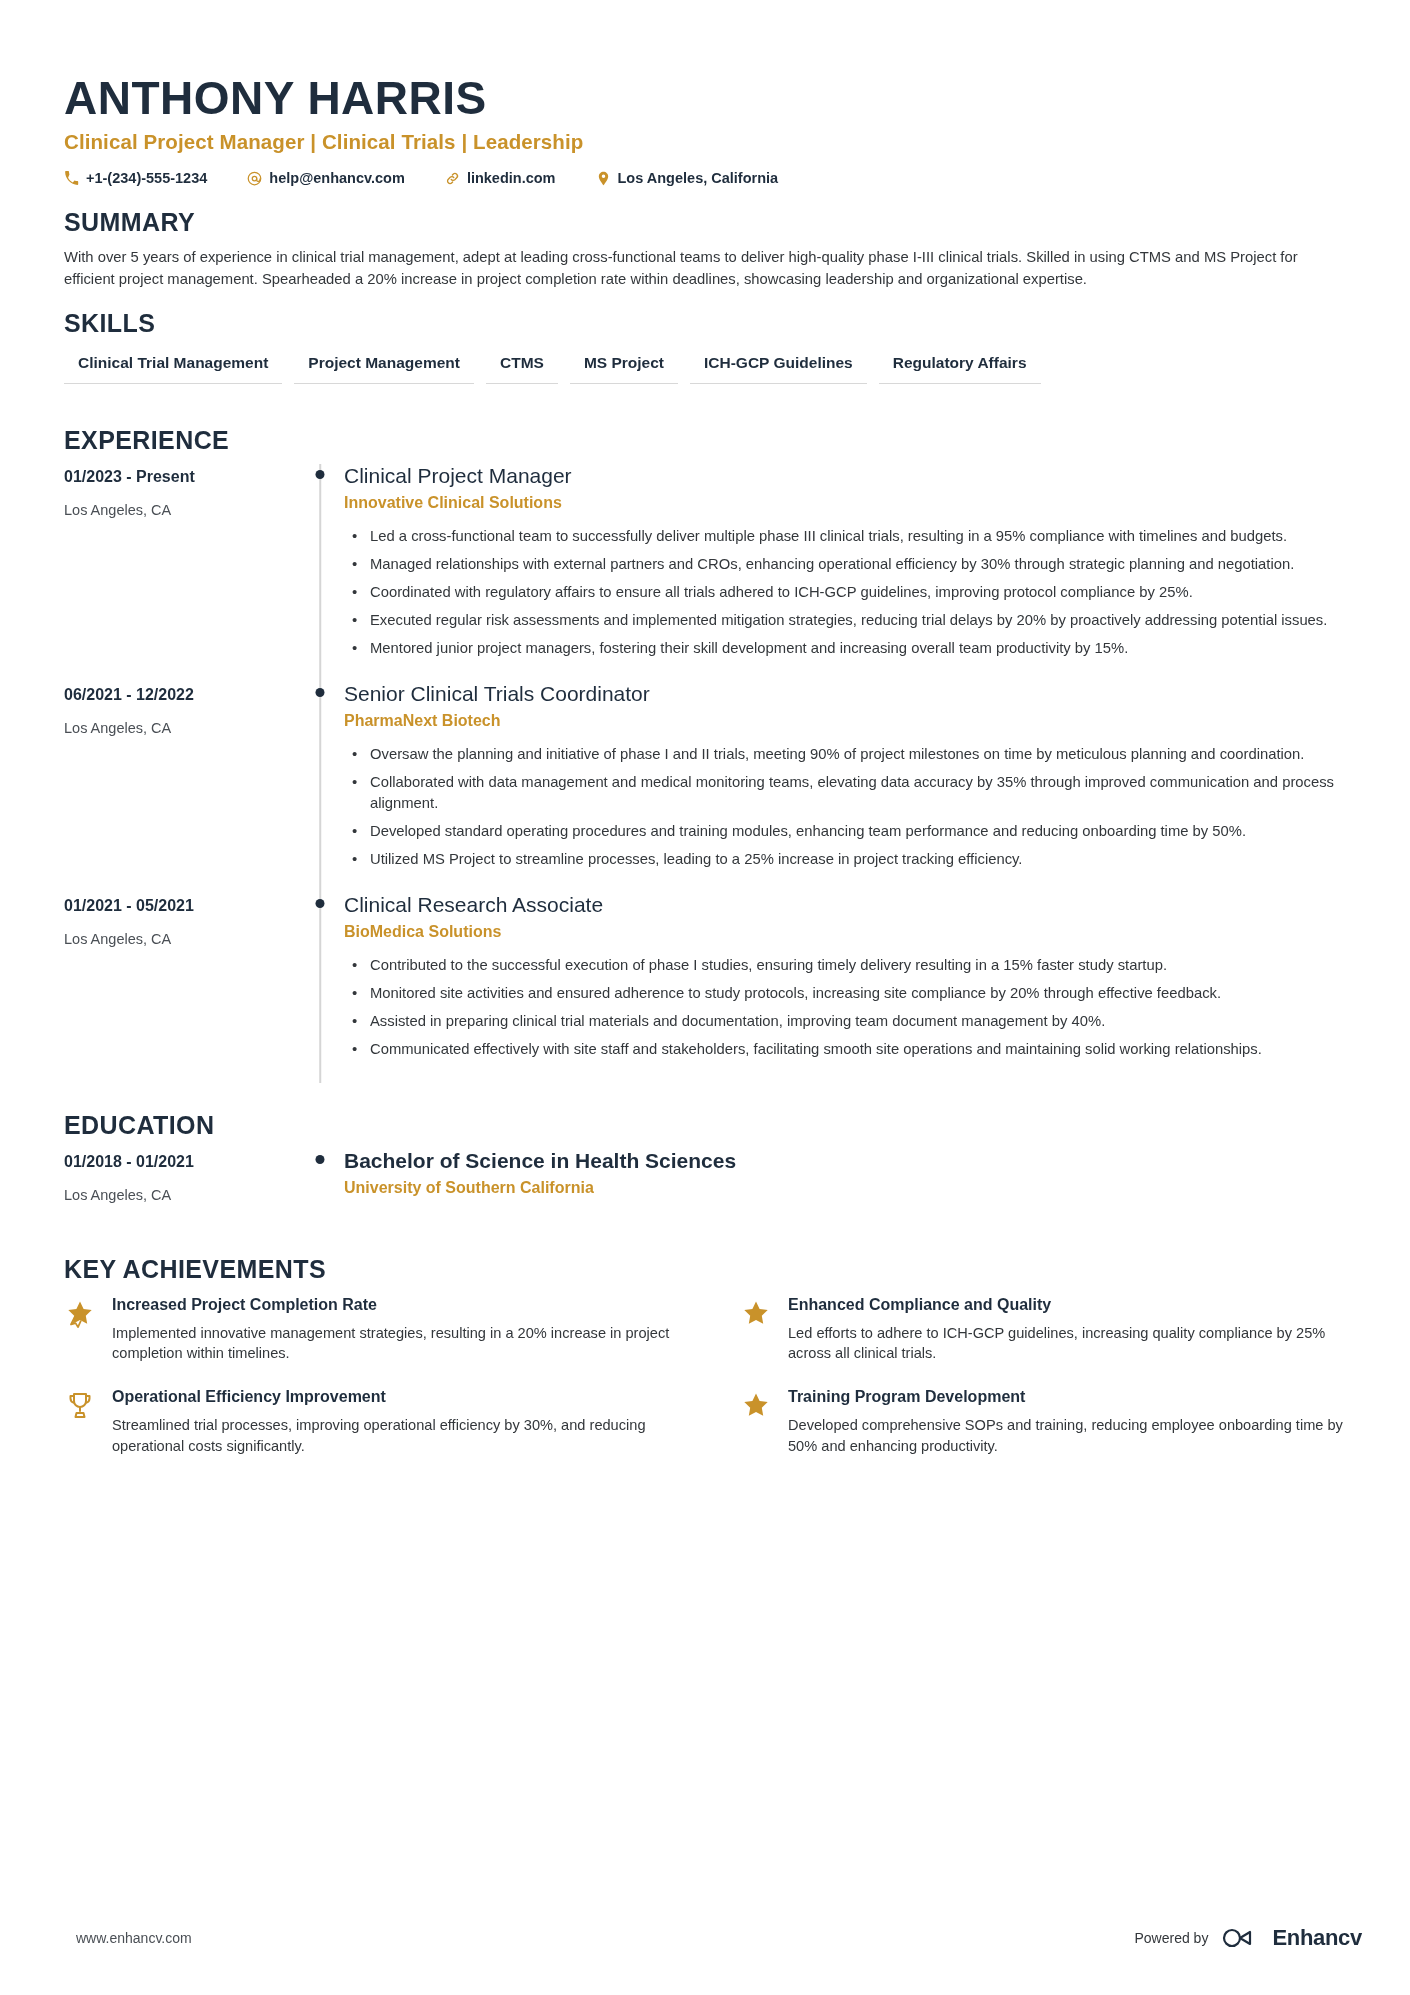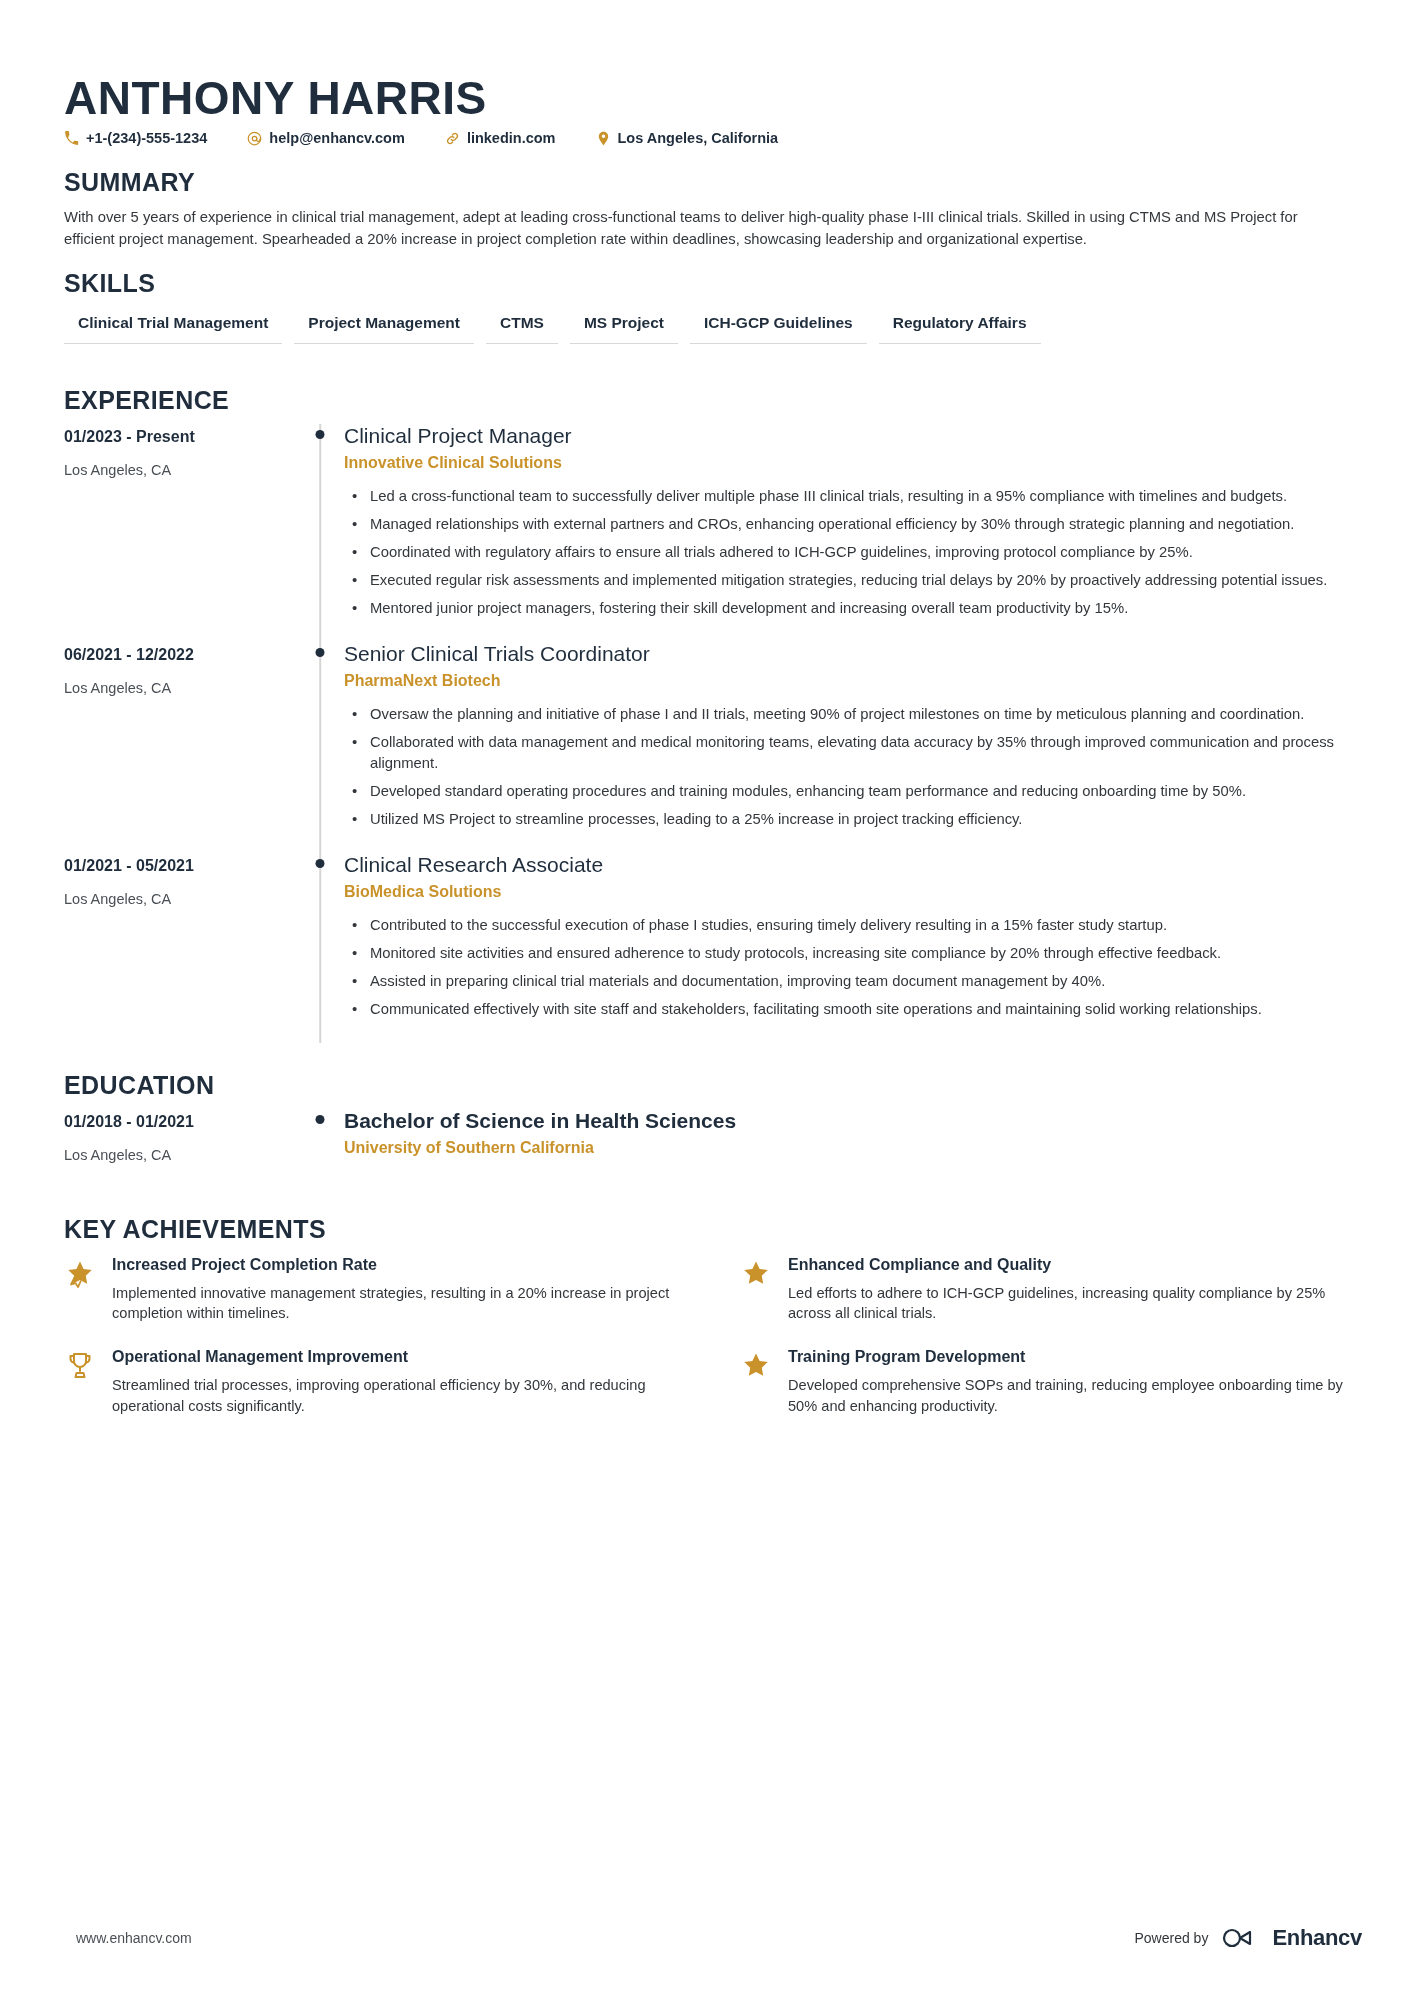--- a/index.html
+++ b/index.html
@@ -261,20 +261,21 @@
   .spacer-10 { height: 10px; }
 </style>
 </head>
 <body>
 
 <div class="page">
   <div class="accent-bar-left"></div>
 
   <div>
     <h1 class="name">ANTHONY HARRIS</h1>
+    <div class="headline">Clinical Project Manager | Clinical Trials | Leadership</div>
 
     <div class="contact-row">
       <div class="contact-item">
         <span class="ico">
           <svg width="15" height="15" viewBox="0 0 24 24" fill="currentColor">
               <path d="M6.6 10.8c1.6 3.2 4.2 5.8 7.4 7.4l2.5-2.5c.3-.3.8-.4 1.2-.3 1.2.4 2.5.6 3.8.6.7 0 1.2.5 1.2 1.2V21c0 .7-.5 1.2-1.2 1.2C11.3 22.2 1.8 12.7 1.8 1.2 1.8.5 2.3 0 3 0h3.8c.7 0 1.2.5 1.2 1.2 0 1.3.2 2.6.6 3.8.1.4 0 .9-.3 1.2L6.6 10.8z"></path>
             </svg>
         </span>
         <span>+1-(234)-555-1234</span>
       </div>
@@ -449,21 +450,21 @@
         <div class="ach-ico">
           <svg width="32" height="32" viewBox="0 0 32 32" fill="none" stroke="currentColor" stroke-width="2" stroke-linecap="round" stroke-linejoin="round">
               <path d="M10 4h12v7a6 6 0 0 1-12 0z"></path>
               <path d="M10 6H6.5v2.5A4.5 4.5 0 0 0 10 12.8"></path>
               <path d="M22 6h3.5v2.5A4.5 4.5 0 0 1 22 12.8"></path>
               <path d="M16 17v4"></path>
               <path d="M11.5 27h9l-1-4h-7z"></path>
             </svg>
         </div>
         <div>
-          <div class="ach-title">Operational Management Improvement</div>
+          <div class="ach-title">Operational Efficiency Improvement</div>
           <div class="ach-desc">Streamlined trial processes, improving operational efficiency by 30%, and reducing operational costs significantly.</div>
         </div>
       </div>
 
       <div class="ach">
         <div class="ach-ico">
           <svg width="32" height="32" viewBox="0 0 32 32" fill="currentColor">
               <path d="M16 3.5l3.6 7.4 8.1 1.1-5.9 5.7 1.4 8.1L16 22l-7.2 3.8 1.4-8.1-5.9-5.7 8.1-1.1z"></path>
             </svg>
         </div>

